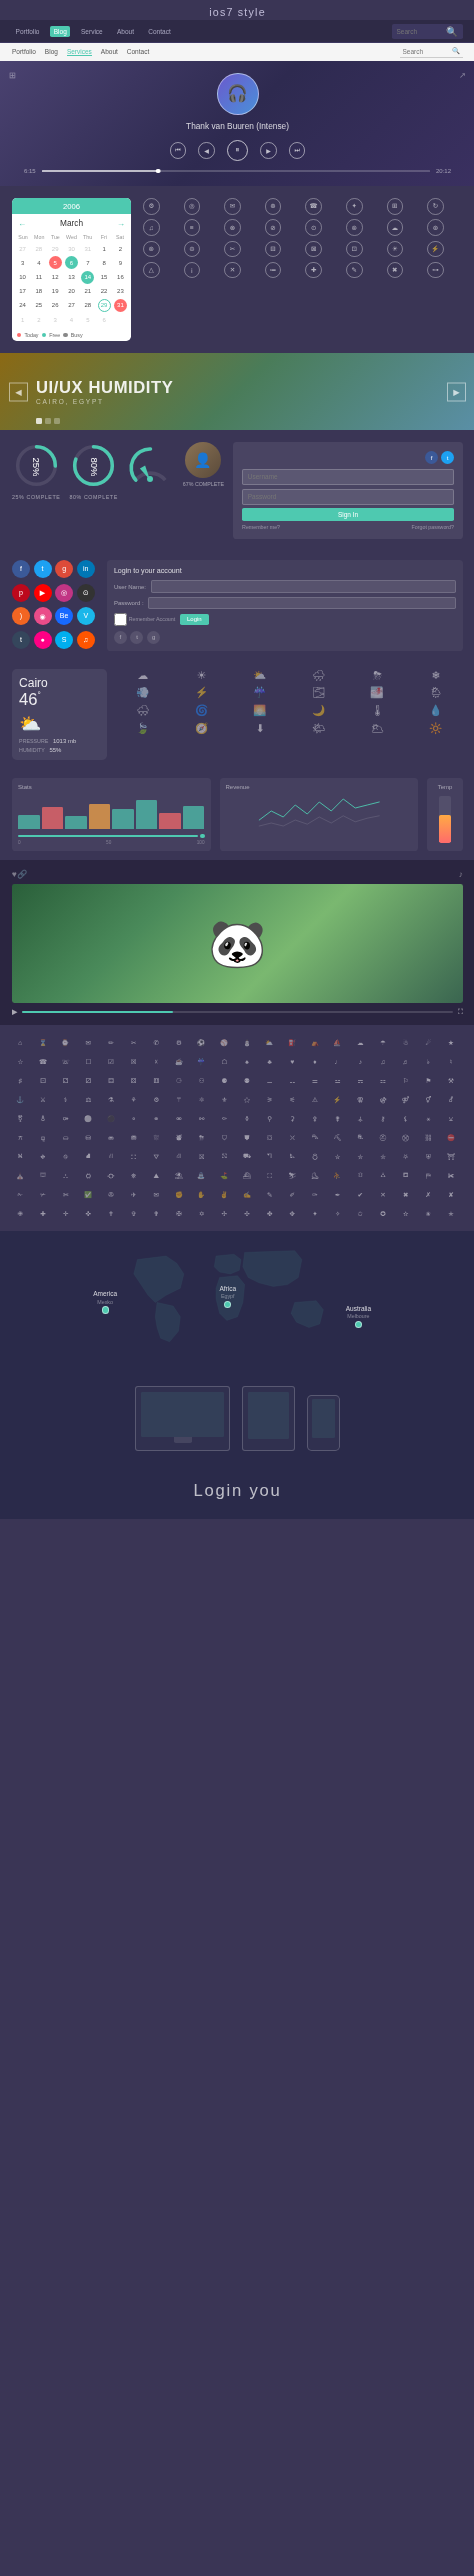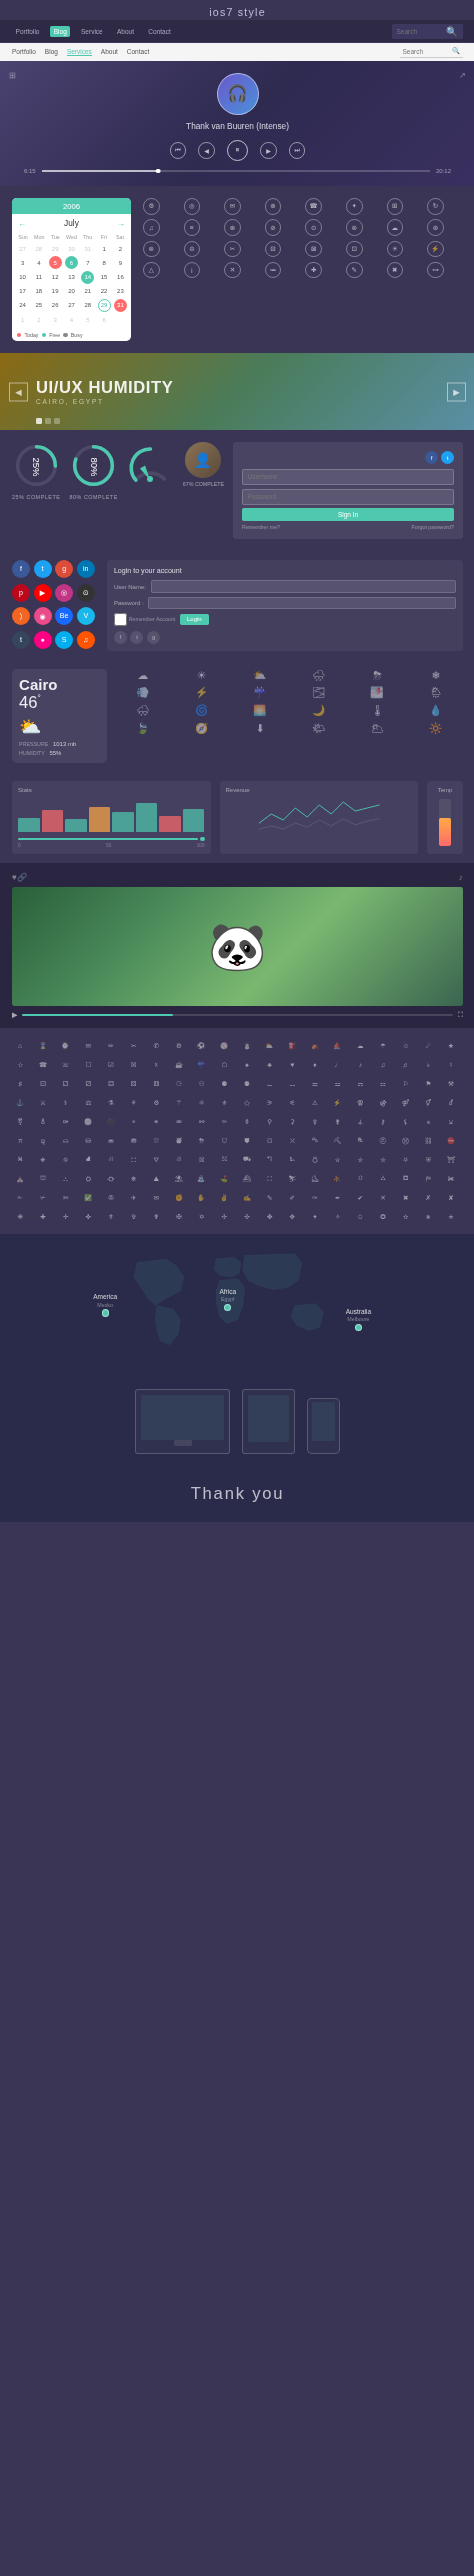--- a/index.html
+++ b/index.html
@@ -586,22 +586,22 @@
       display: flex;
       gap: 9px;
     }
     .weather-card {
       background: rgba(255,255,255,0.07);
       border-radius: 4.7px;
       padding: 7.1px;
       width: 95px;
     }
     .weather-card .city {
-      font-size: 15px;
-      font-weight: 700;
+      font-size: 12px;
+      font-weight: 400;
       color: rgba(255,255,255,0.9);
     }
     .weather-card .temp {
       font-size: 16.6px;
       font-weight: 200;
       color: rgba(255,255,255,0.9);
     }
     .weather-card .temp sup { font-size: 8.3px; }
     .weather-card .weather-icon-big {
       font-size: 18px;
@@ -906,21 +906,21 @@
     <span class="time">20:12</span>
   </div>
 </div>
 
 <div class="cal-icons-section">
 
   <div class="calendar-widget">
     <div class="cal-year">2006</div>
     <div class="cal-month-nav">
       <span class="nav-arrow">←</span>
-      <span class="month-name">July</span>
+      <span class="month-name">March</span>
       <span class="nav-arrow">→</span>
     </div>
     <div class="cal-grid">
       <div class="day-headers">
         <span>Sun</span>
           <span>Mon</span>
           <span>Tue</span>
           <span>Wed</span>
           <span>Thu</span>
           <span>Fri</span>
@@ -1486,15 +1486,15 @@
   </div>
   <div class="device tablet">
     <div class="screen"></div>
   </div>
   <div class="device phone">
     <div class="screen"></div>
   </div>
 </div>
 
 <div class="thank-you">
-  <h2>Thank you</h2>
+  <h2>Login you</h2>
 </div>
 
 
 </body></html>

